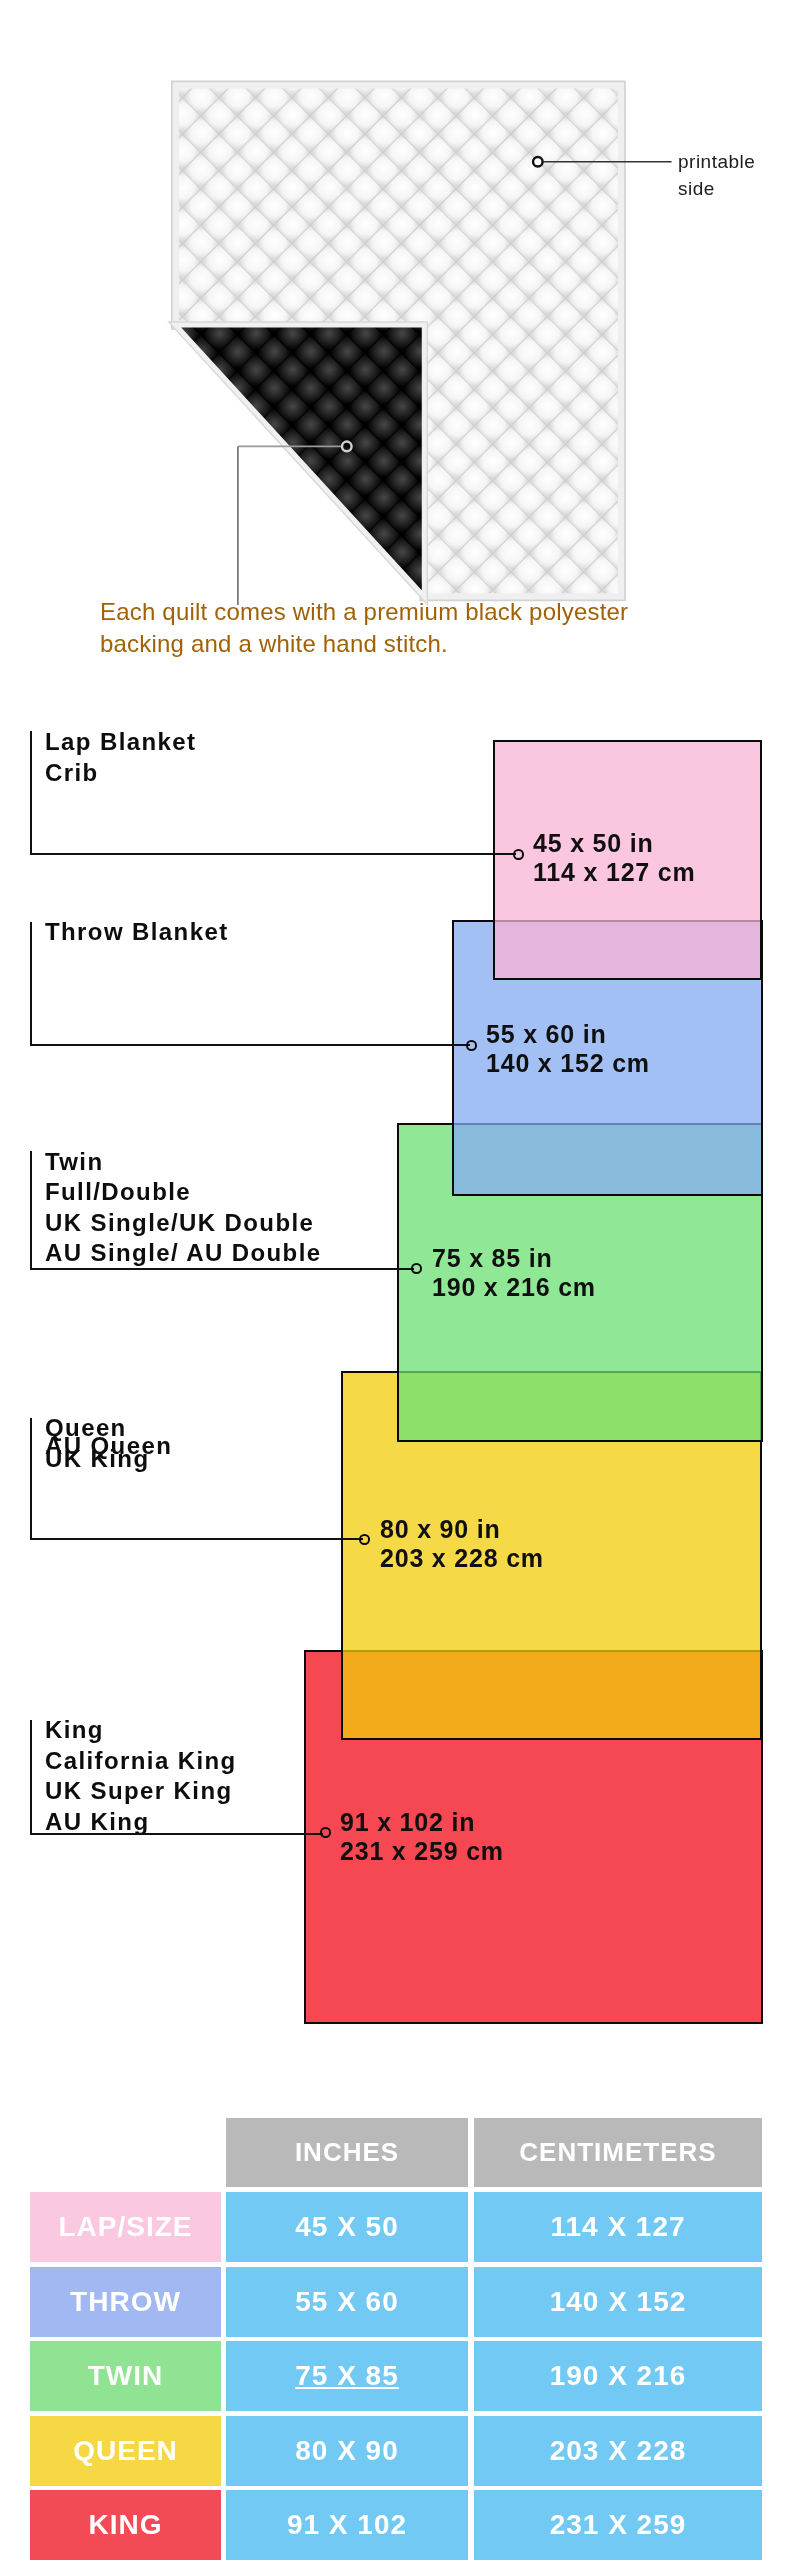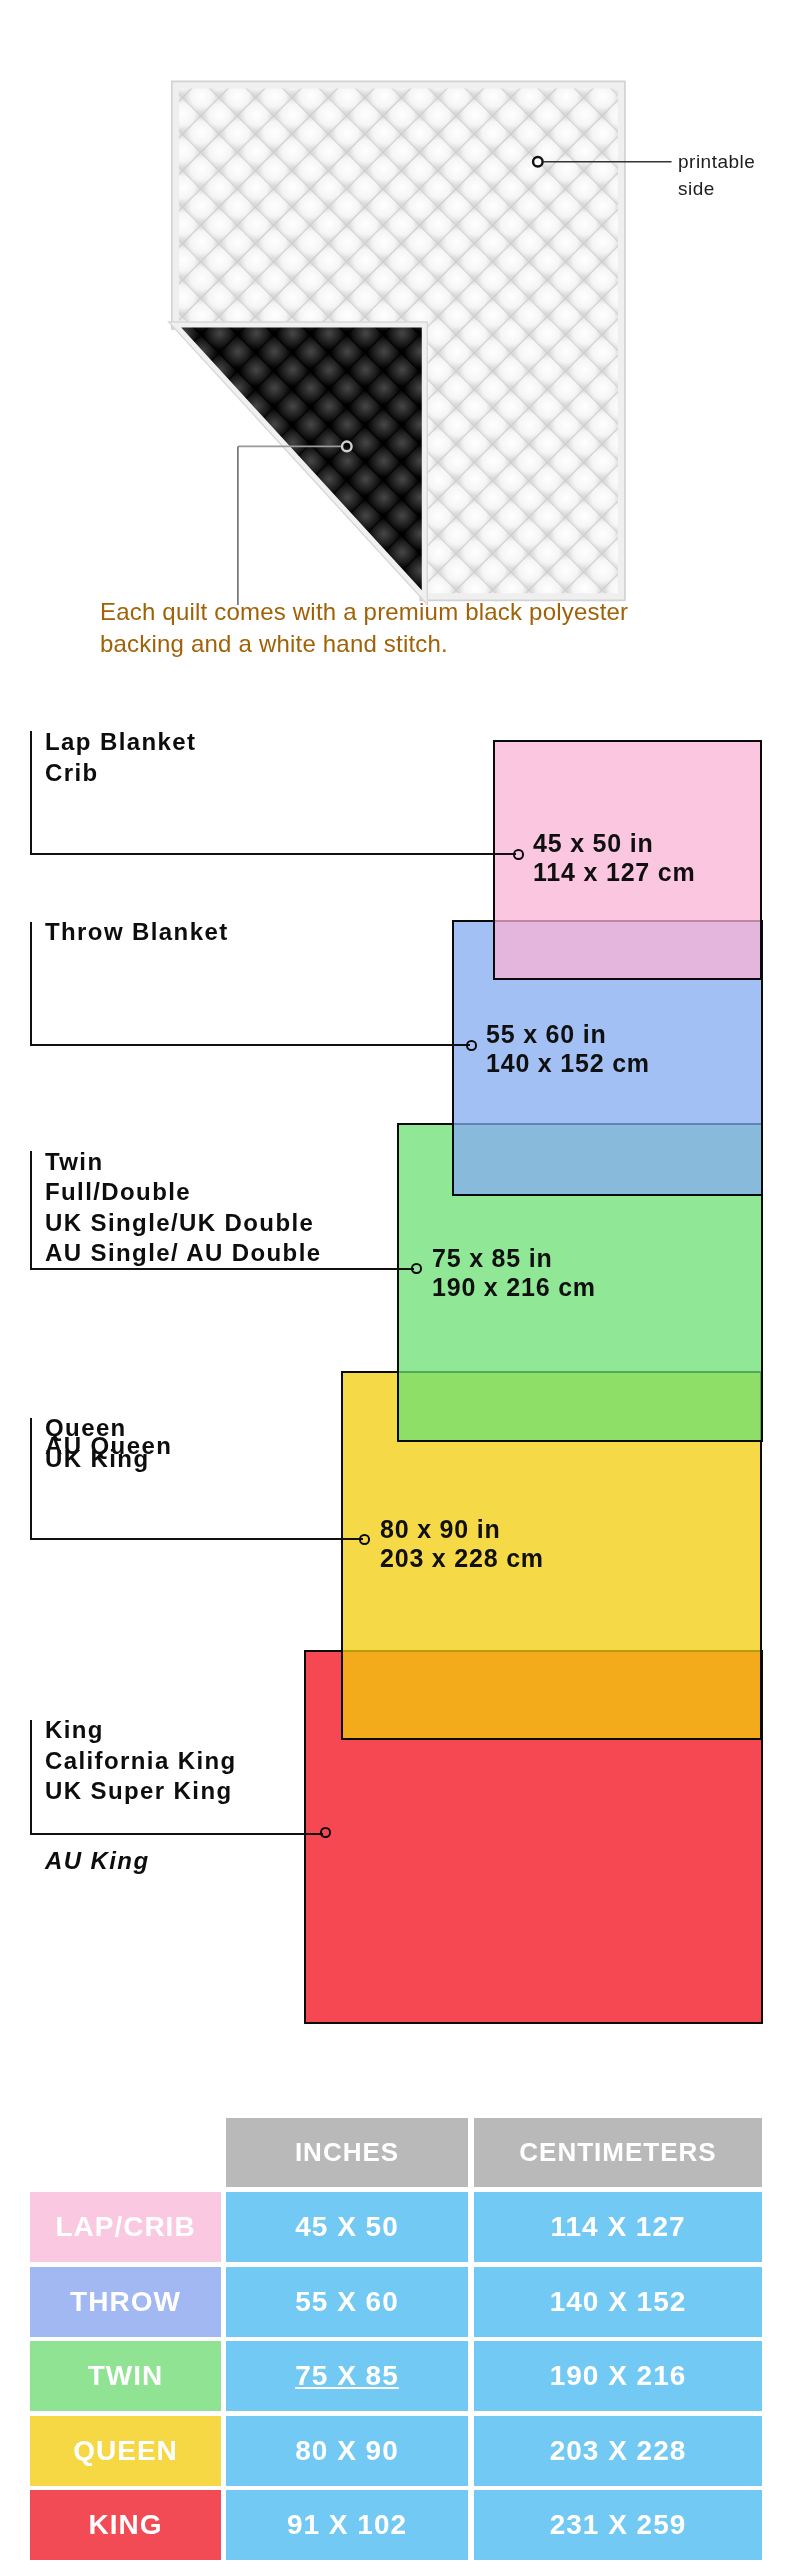--- a/index.html
+++ b/index.html
@@ -140,29 +140,33 @@
   <div class="hline" style="top:1514px; left:30px; width:333px;"></div>
   <div class="ring" style="left:359px; top:1510px;"></div>
   <div class="sizetext" style="left:380px; top:1491px;">
     <div>80 x 90 in</div>
     <div>203 x 228 cm</div>
   </div>
 
   <div class="dlabel" style="top:1690px;">King</div>
   <div class="dlabel" style="top:1721px;">California King</div>
   <div class="dlabel" style="top:1751px;">UK Super King</div>
-  <div class="dlabel" style="top:1821px;font-style:italic;">AU King</div>
+  <div class="dlabel" style="top:1782px;">AU King</div>
   <div class="tick" style="top:1696px; height:114px;"></div>
   <div class="hline" style="top:1809px; left:30px; width:293px;"></div>
   <div class="ring" style="left:320px; top:1803px;"></div>
+  <div class="sizetext" style="left:340px; top:1784px;">
+    <div>91 x 102 in</div>
+    <div>231 x 259 cm</div>
+  </div>
 
   <div class="cell cell-header" style="left: 226px; top: 2094px; width: 242px; height: 69px; background-color: rgb(185, 185, 185);">INCHES</div>
   <div class="cell cell-header" style="left: 474px; top: 2094px; width: 288px; height: 69px; background-color: rgb(185, 185, 185);">CENTIMETERS</div>
 
-  <div class="cell cell-body" style="left: 30px; top: 2168px; width: 191px; height: 70px; background-color: rgb(250, 200, 225);">LAP/CRIB</div>
+  <div class="cell cell-body" style="left: 30px; top: 2168px; width: 191px; height: 70px; background-color: rgb(250, 200, 225);">LAP/SIZE</div>
   <div class="cell cell-body" style="left: 226px; top: 2168px; width: 242px; height: 70px; background-color: rgb(114, 201, 243);">45 X 50</div>
   <div class="cell cell-body" style="left: 474px; top: 2168px; width: 288px; height: 70px; background-color: rgb(114, 201, 243);">114 X 127</div>
 
   <div class="cell cell-body" style="left: 30px; top: 2243px; width: 191px; height: 70px; background-color: rgb(162, 184, 242);">THROW</div>
   <div class="cell cell-body" style="left: 226px; top: 2243px; width: 242px; height: 70px; background-color: rgb(114, 201, 243);">55 X 60</div>
   <div class="cell cell-body" style="left: 474px; top: 2243px; width: 288px; height: 70px; background-color: rgb(114, 201, 243);">140 X 152</div>
 
   <div class="cell cell-body" style="left: 30px; top: 2317px; width: 191px; height: 70px; background-color: rgb(143, 227, 147);">TWIN</div>
   <div class="cell cell-body" style="left: 226px; top: 2317px; width: 242px; height: 70px; background-color: rgb(114, 201, 243); text-decoration: underline;">75 X 85</div>
   <div class="cell cell-body" style="left: 474px; top: 2317px; width: 288px; height: 70px; background-color: rgb(114, 201, 243);">190 X 216</div>

